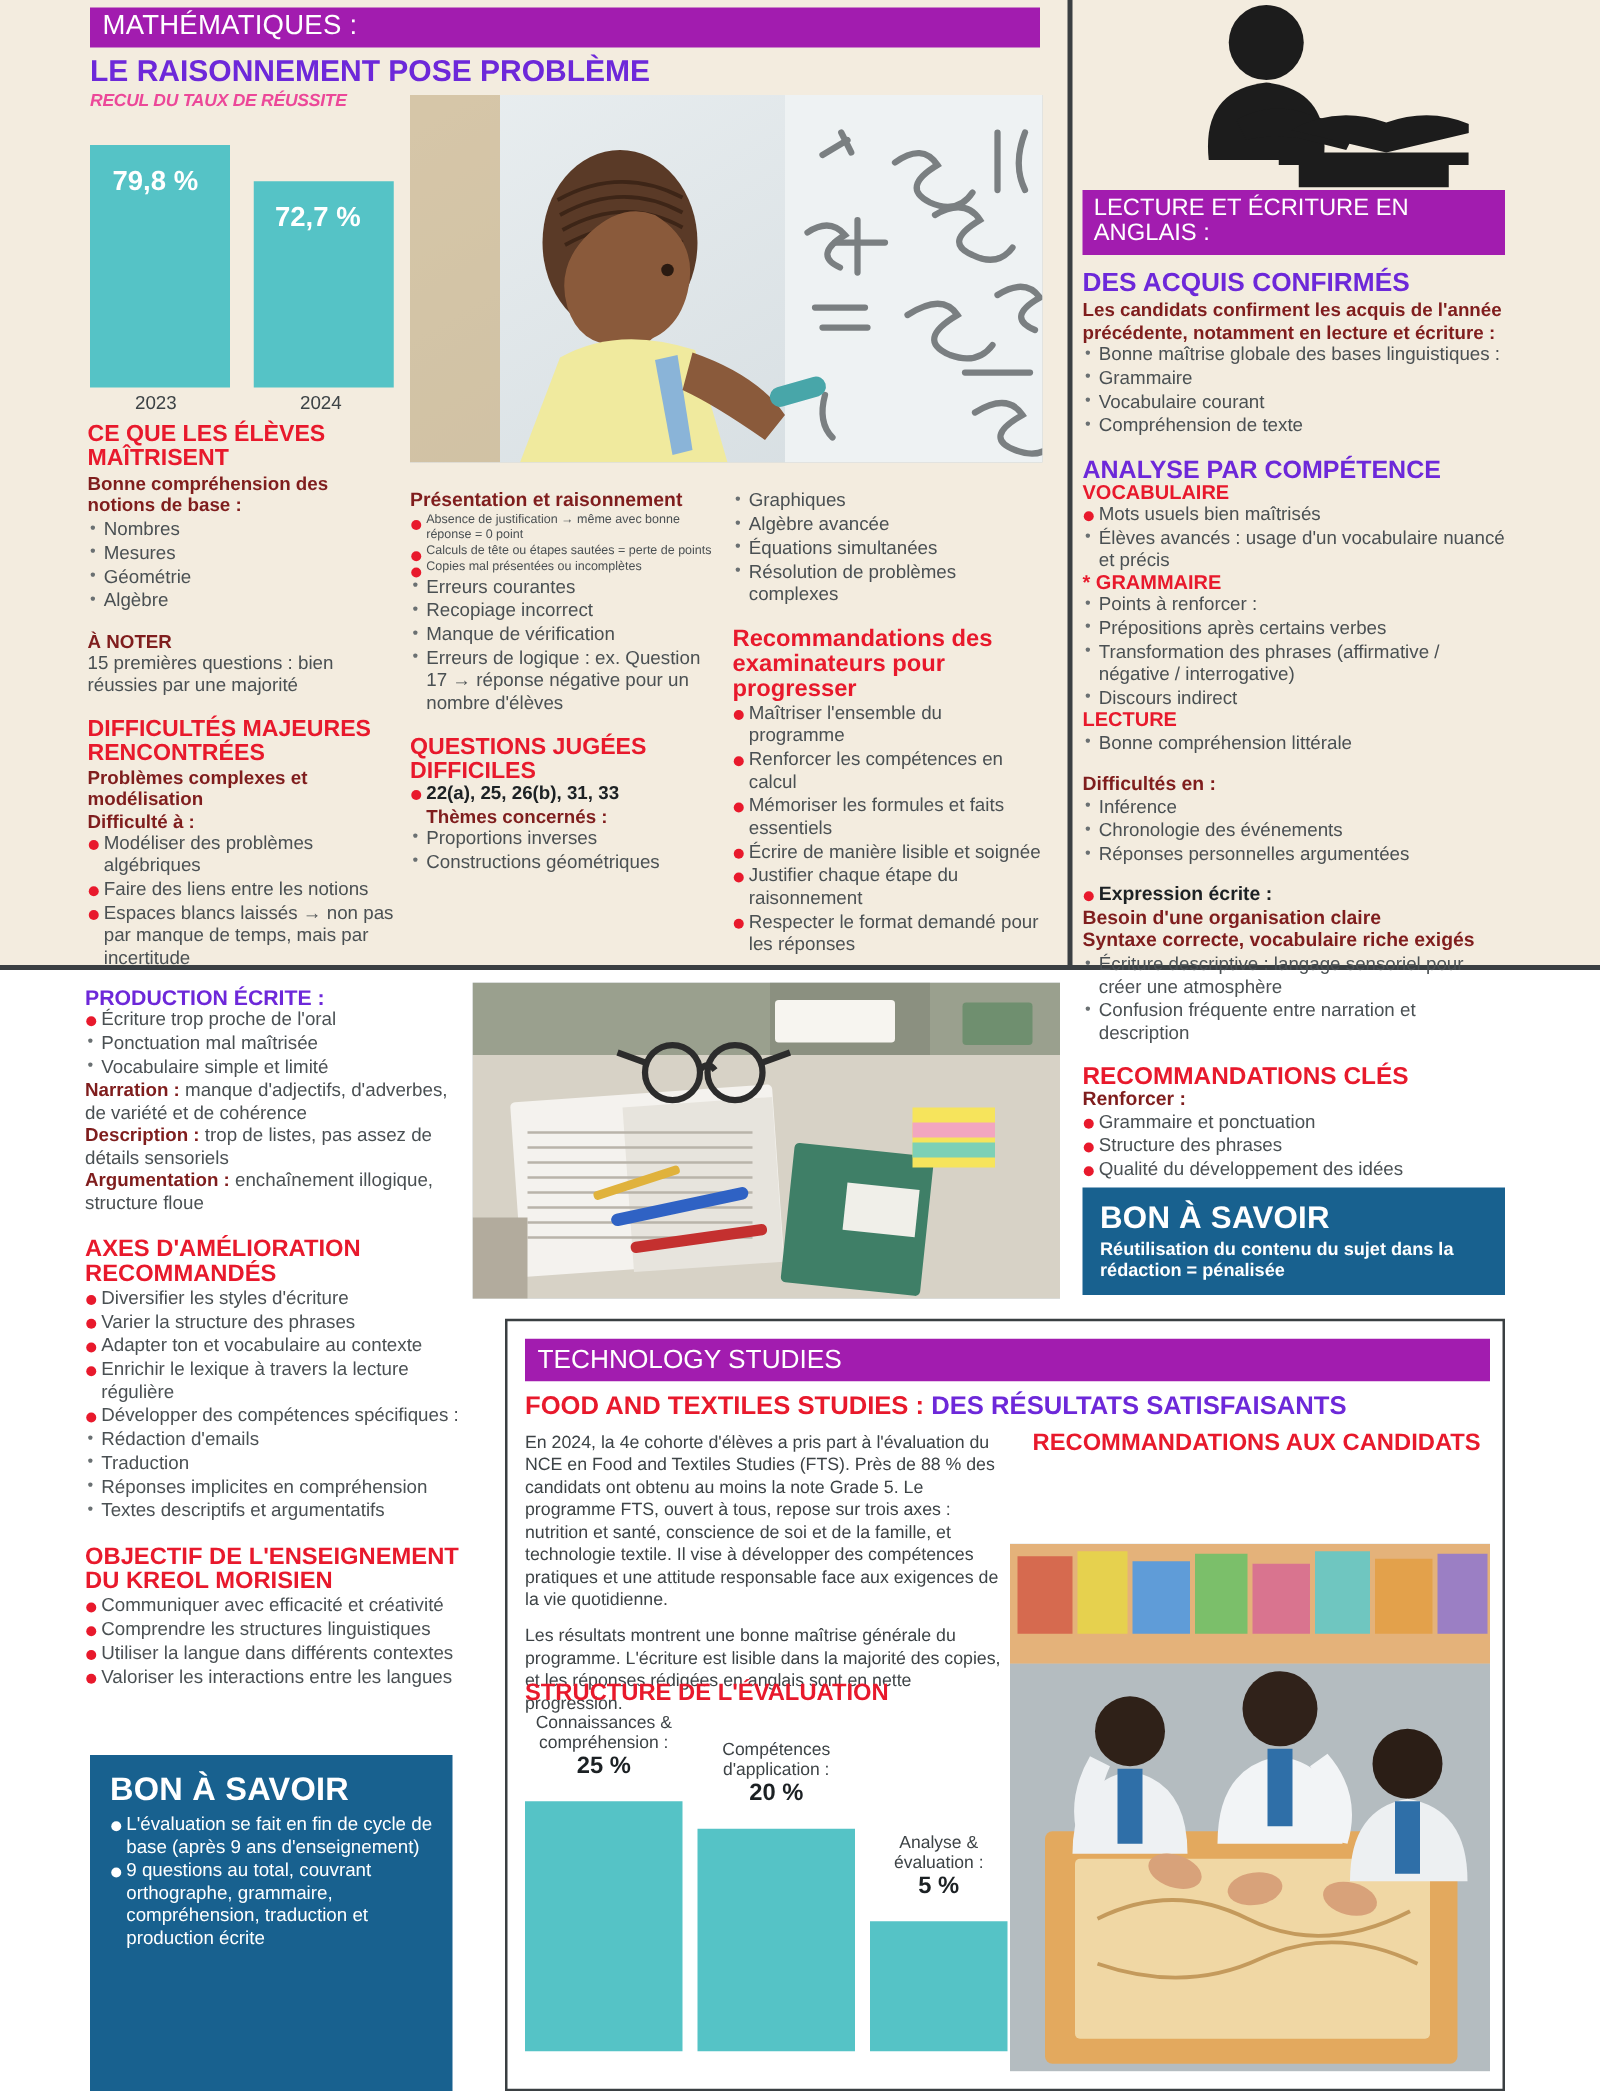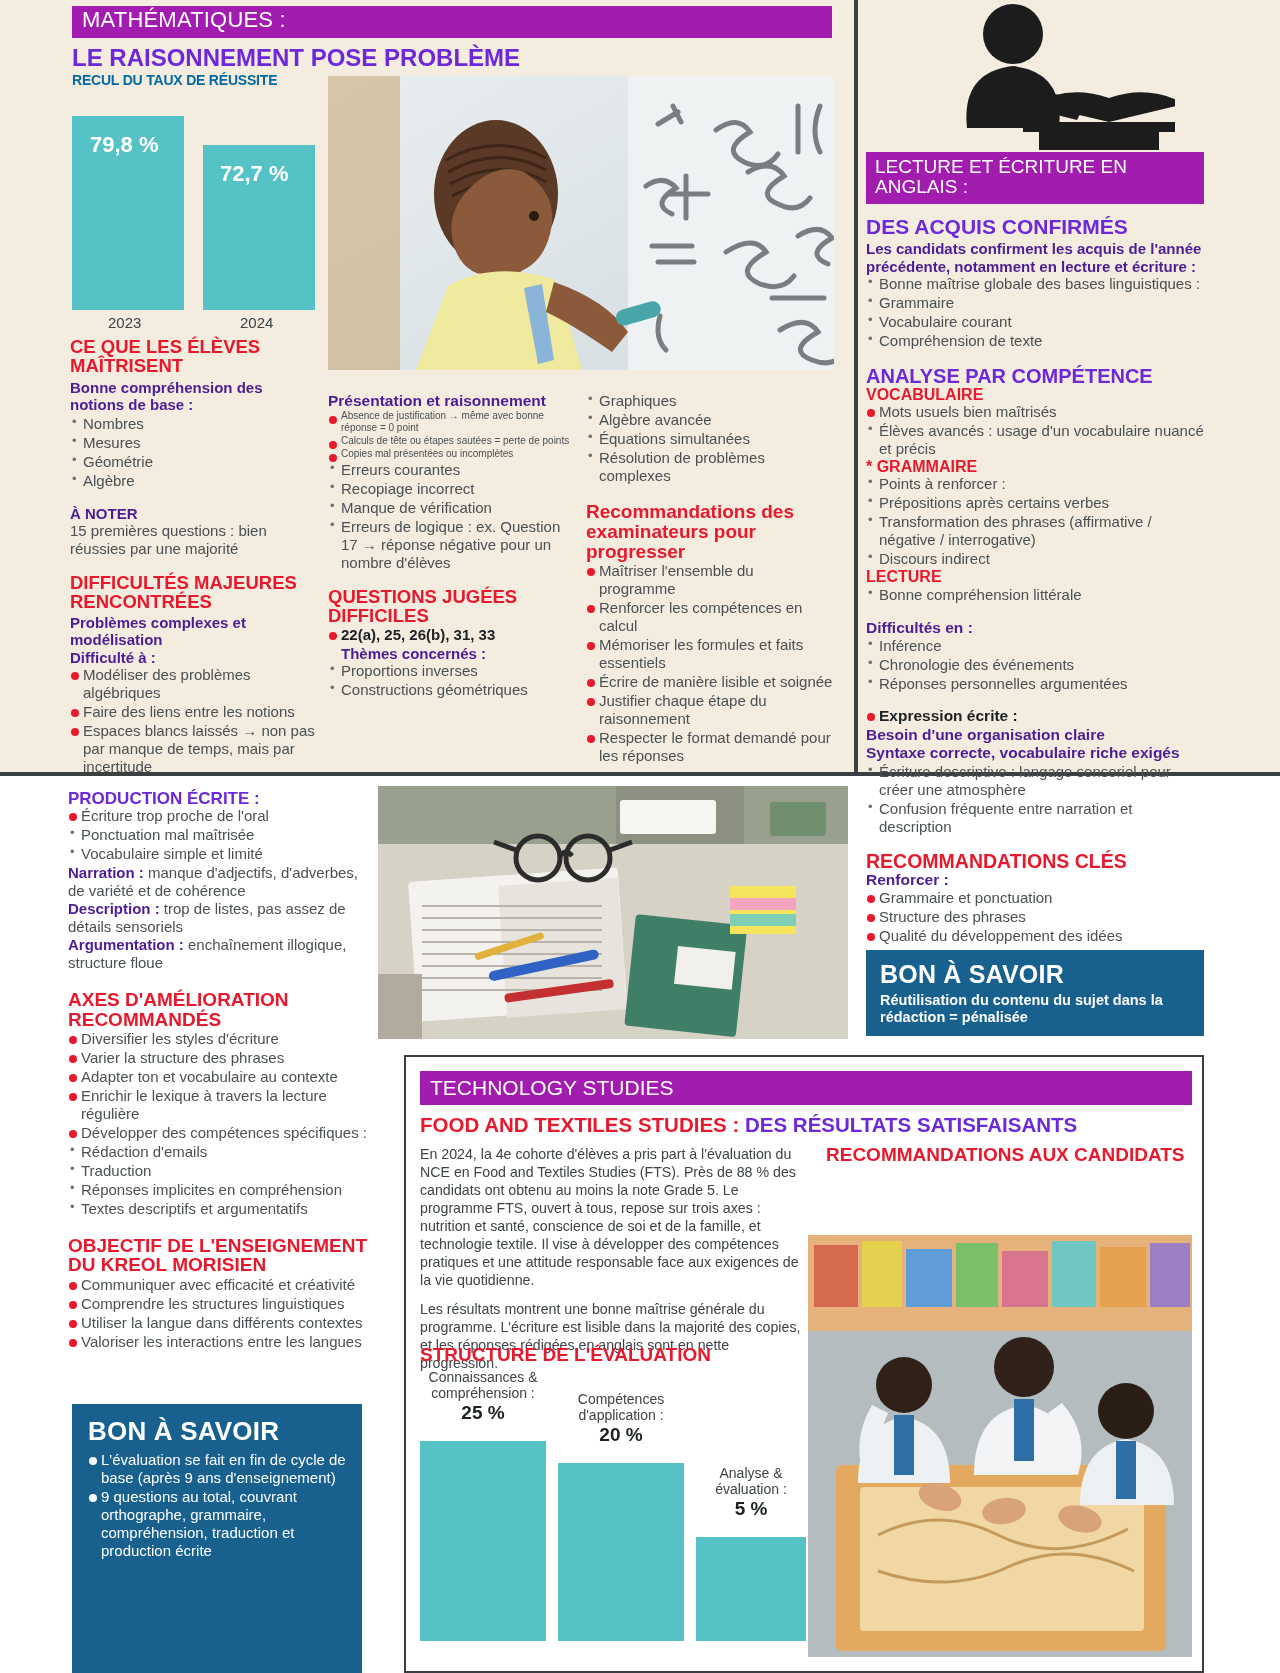--- a/index.html
+++ b/index.html
@@ -10,32 +10,32 @@
     color:#2f3436;
   }
   .beige-band{position:absolute;left:0;top:0;width:1280px;height:776px;background:#f3ecdf;}
   .white-band{position:absolute;left:0;top:776px;width:1280px;height:897px;background:#ffffff;}
   .rule-dark{position:absolute;background:#3a3f42;}
 
   
   .red-band{background:#a21caf;color:#fff;font-weight:normal;display:flex;align-items:flex-end;padding:3px 10px 5px 10px;box-sizing:border-box;}
   .h-red{color:#e8192c;font-weight:bold;line-height:1.02;}
   .h-black{color:#6d28d9;font-weight:bold;line-height:1.02;}
-  .bold{font-weight:bold;color:#4c1d95;}
+  .bold{font-weight:bold;color:#7f1d1d;}
   .body-t{color:#4a5053;line-height:1.22;}
   ul{list-style:none;margin:0;padding:0;}
   li{position:relative;padding-left:13px;line-height:1.2;margin:0 0 1px 0;color:#4a5053;}
   li.dash:before{content:"•";position:absolute;left:2px;top:-1px;color:#6a7072;font-size:13px;}
   li.dot:before{content:"";position:absolute;left:1px;top:6px;width:8px;height:8px;border-radius:50%;background:#e8192c;}
   li.dotw:before{content:"";position:absolute;left:1px;top:6px;width:8px;height:8px;border-radius:50%;background:#ffffff;}
 
   
   #math-headband{position:absolute;left:72px;top:6px;width:760px;height:32px;font-size:22px;letter-spacing:.2px;}
   #math-title{position:absolute;left:72px;top:46px;font-size:24px;}
-  #math-sub{position:absolute;left:72px;top:72px;font-size:14px;font-weight:bold;color:#0369a1;letter-spacing:-.2px;text-align:right;}
+  #math-sub{position:absolute;left:72px;top:72px;font-size:14px;font-style:italic;font-weight:bold;color:#ec4899;letter-spacing:-.2px;text-align:right;}
 
   .chart-wrap{position:absolute;left:70px;top:110px;width:250px;height:215px;}
   .bar{position:absolute;background:#55c3c6;}
   .bar-lbl{position:absolute;color:#fff;font-weight:bold;font-size:22px;}
   .axis-lbl{position:absolute;font-size:15px;color:#3d4346;}
 
   #math-c1{position:absolute;left:70px;top:338px;width:250px;}
   #math-c2{position:absolute;left:328px;top:392px;width:248px;}
   #math-c3{position:absolute;left:586px;top:392px;width:248px;}
   .photo-math{position:absolute;left:328px;top:76px;width:506px;height:294px;overflow:hidden;background:#cfd6da;}

